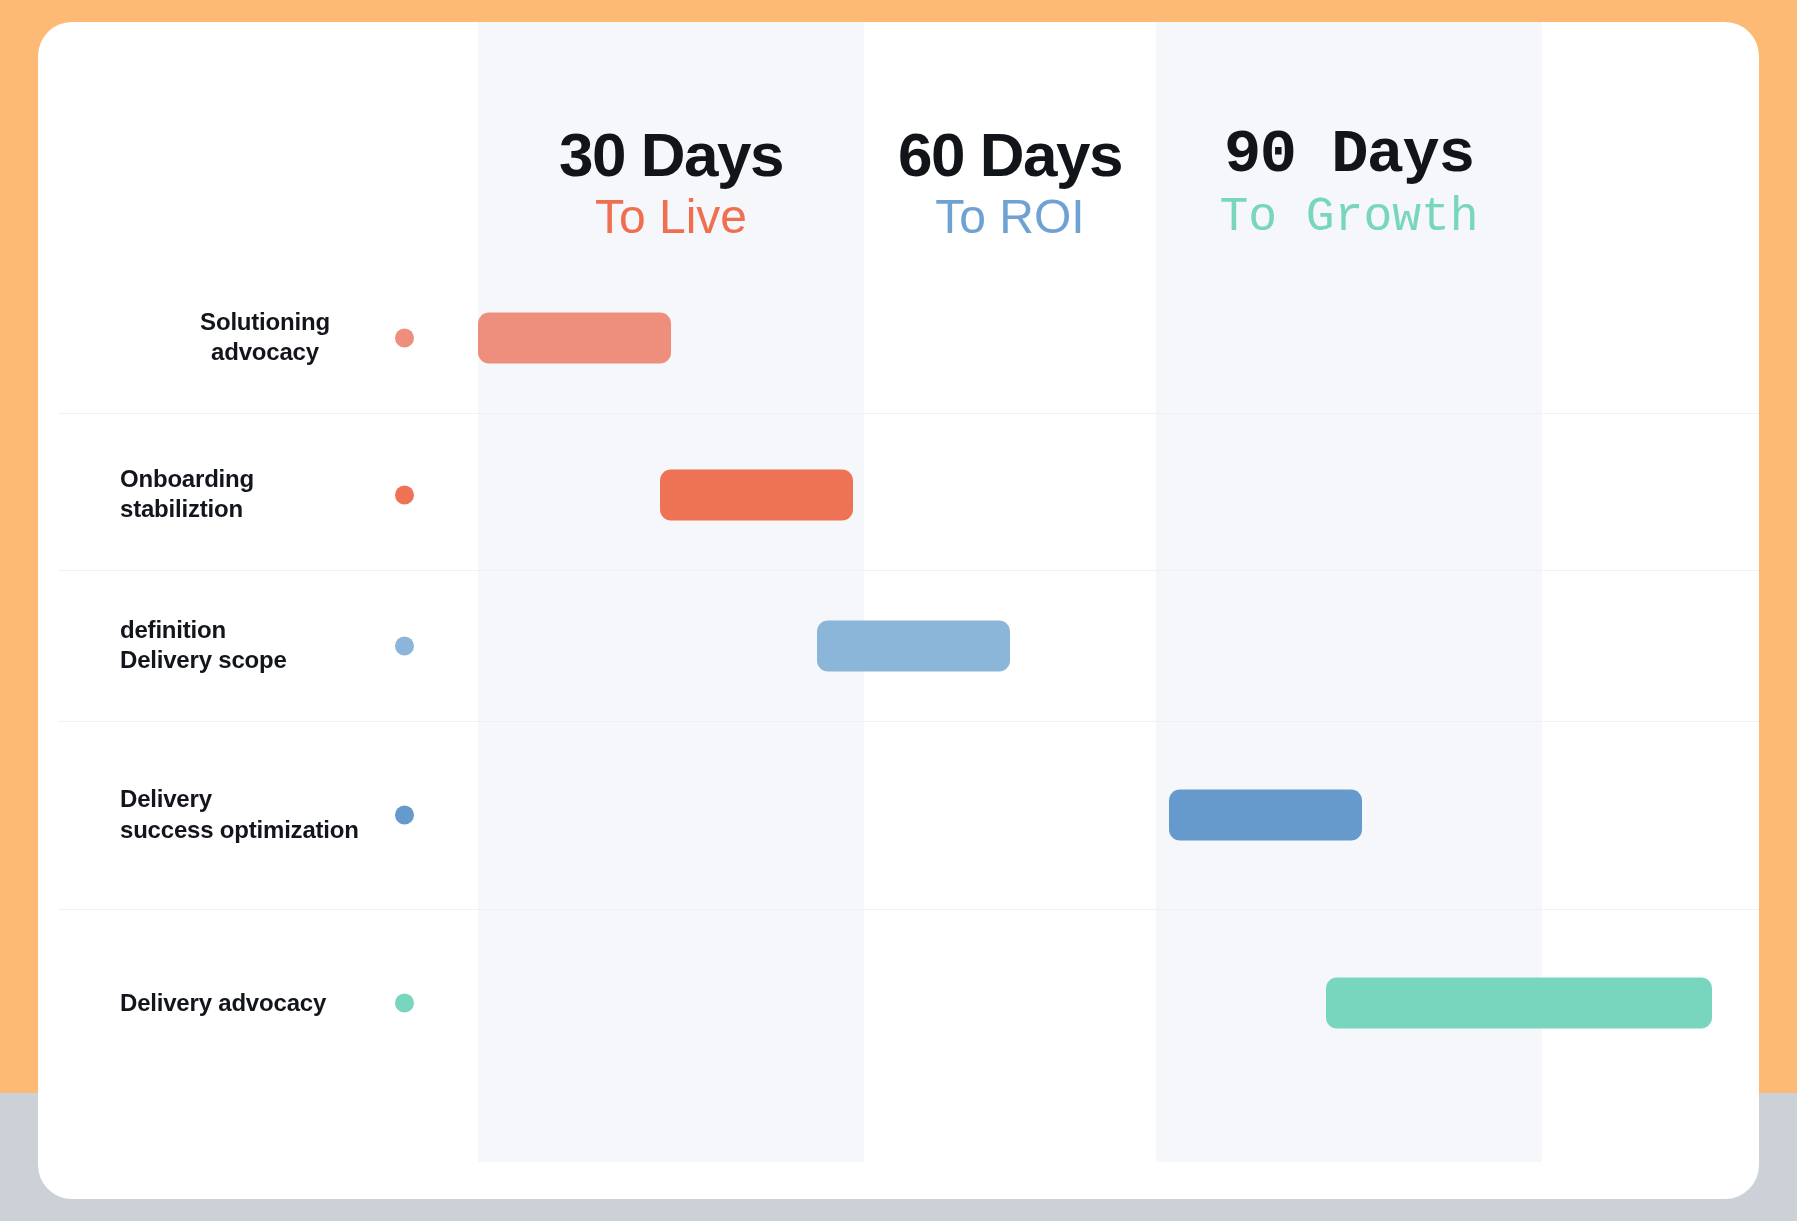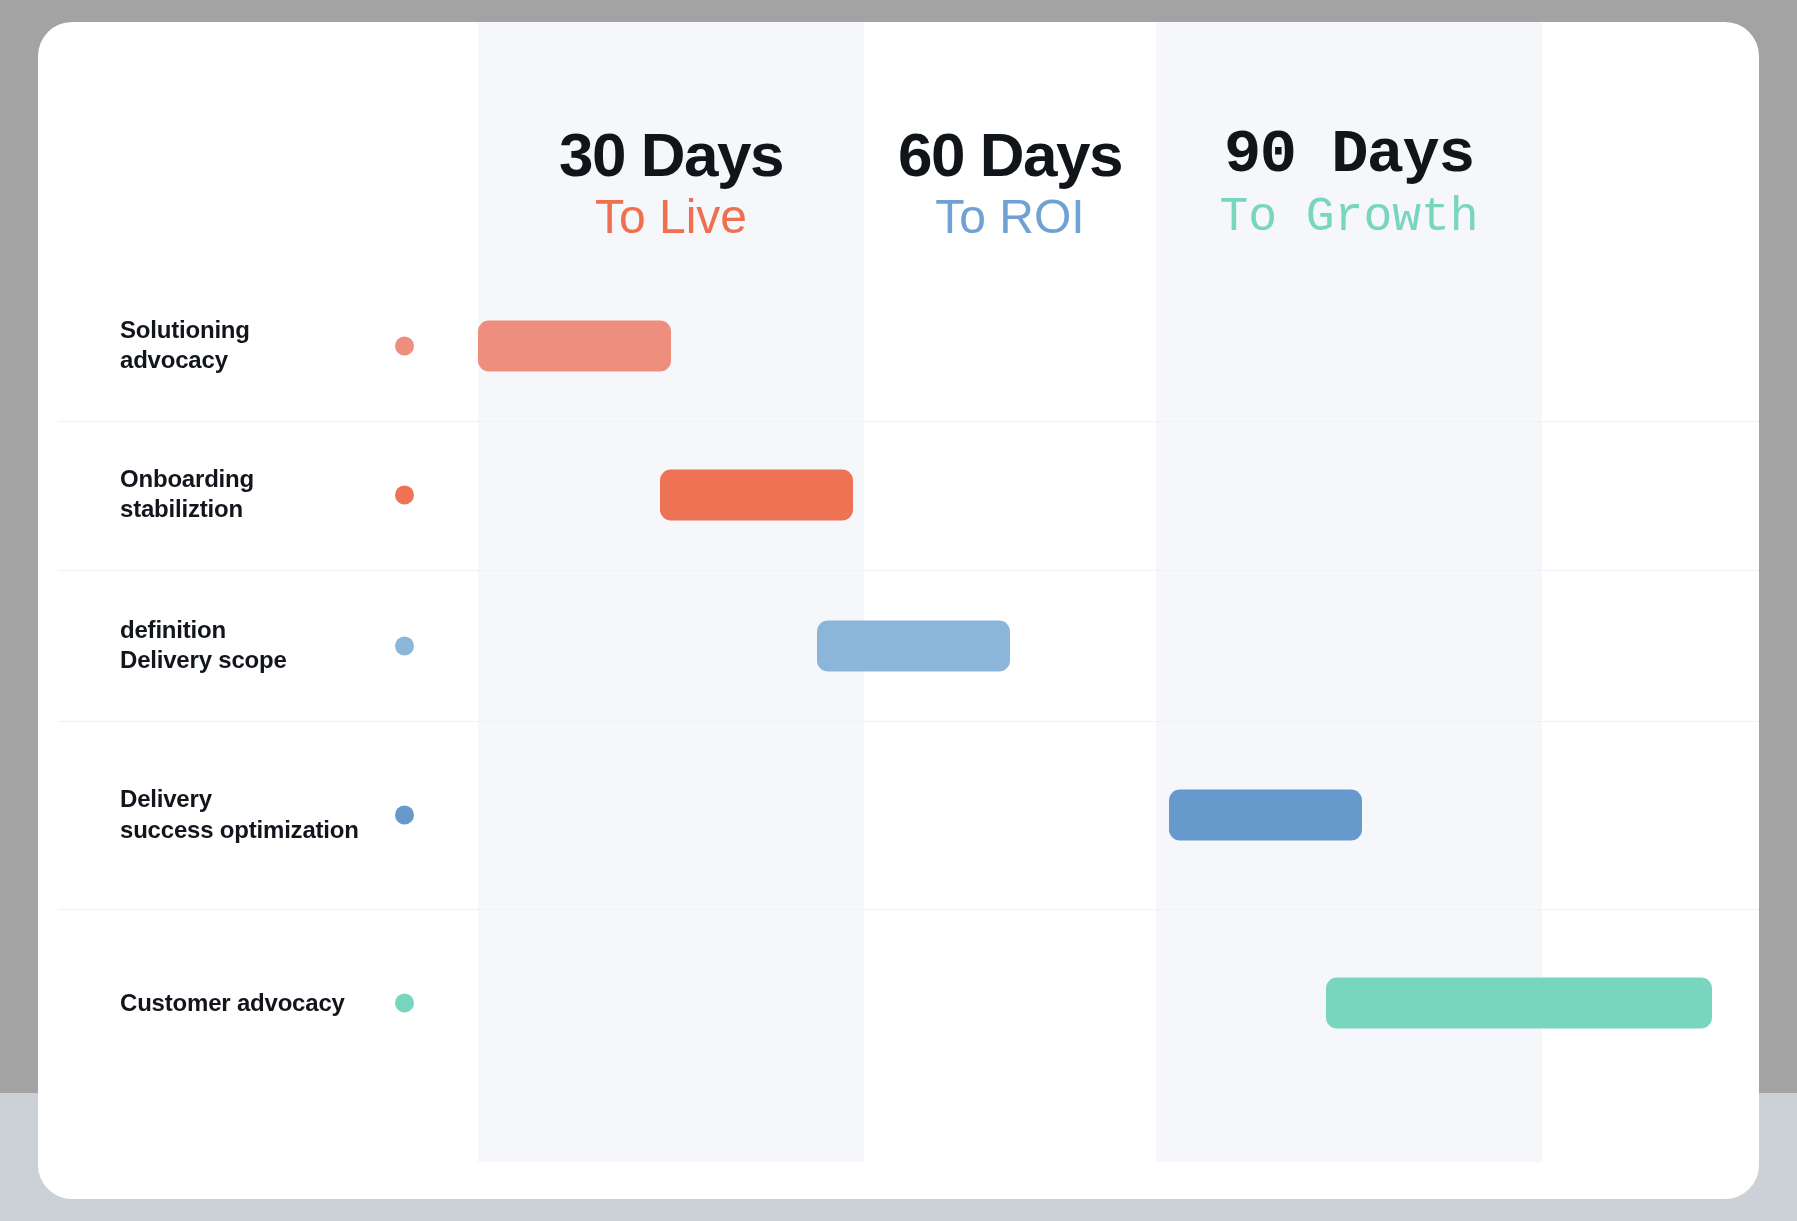--- a/index.html
+++ b/index.html
@@ -9,21 +9,21 @@
     height:1221px;
     overflow:hidden;
     background:#ccd1d7;
     font-family:"Liberation Sans", sans-serif;
   }
 
   #frame {
     position:relative;
     width:1797px;
     height:1093px;
-    background:#a3a3a3;
+    background:#fdba74;
   }
 
   
   #card {
     position:absolute;
     left:38px;
     top:22px;
     width:1721px;
     height:1177px;
     background:#ffffff;
@@ -138,21 +138,21 @@
       <div class="col-head" id="head-60">
         <div class="head-title">60 Days</div>
         <div class="head-sub sub-roi">To ROI</div>
       </div>
       <div class="col-head" id="head-90">
         <div class="head-title">90 Days</div>
         <div class="head-sub sub-growth">To Growth</div>
       </div>
     </div>
 
-    <div class="row" style="top:248px;">
+    <div class="row" style="top:240px;text-align:center;">
       <div class="row-label">
         <div>Solutioning</div>
         <div>advocacy</div>
       </div>
       <div class="row-dot" style="background:#ee8e7c;"></div>
       <div class="bar" style="left:440px; width:193px; background:#ee8e7c;"></div>
       <div class="row-sep" style="top:151px;"></div>
     </div>
 
     <div class="row" style="top:397px;">
@@ -180,20 +180,20 @@
         <div>Delivery</div>
         <div>success optimization</div>
       </div>
       <div class="row-dot" style="background:#6699cc;"></div>
       <div class="bar" style="left:1131px; width:193px; background:#6699cc;"></div>
       <div class="row-sep" style="top:188px;"></div>
     </div>
 
     <div class="row" style="top:887px; height:188px;">
       <div class="row-label">
-        <div>Customer advocacy</div>
+        <div>Delivery advocacy</div>
       </div>
       <div class="row-dot" style="background:#79d6be;"></div>
       <div class="bar" style="left:1288px; width:386px; background:#79d6be;"></div>
     </div>
 
   </div>
 </div>
 
 </body></html>

